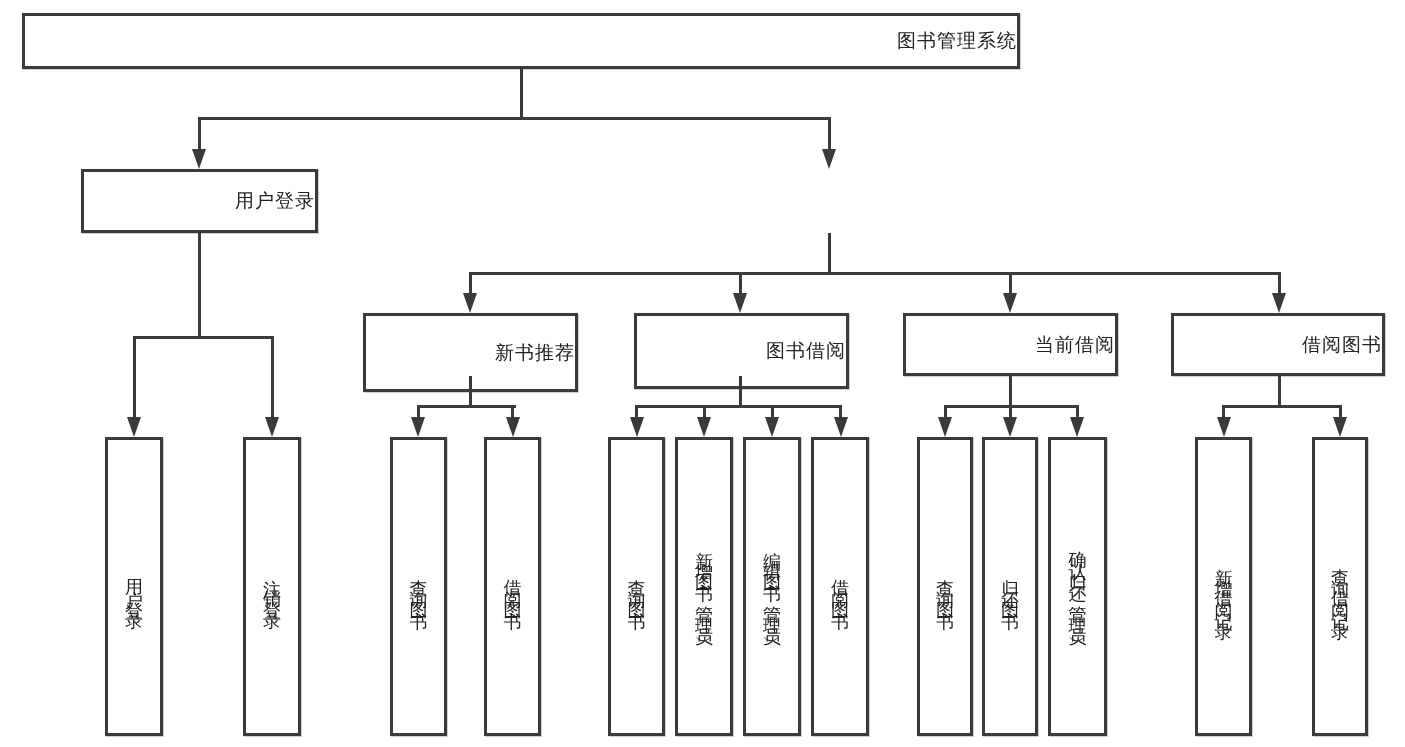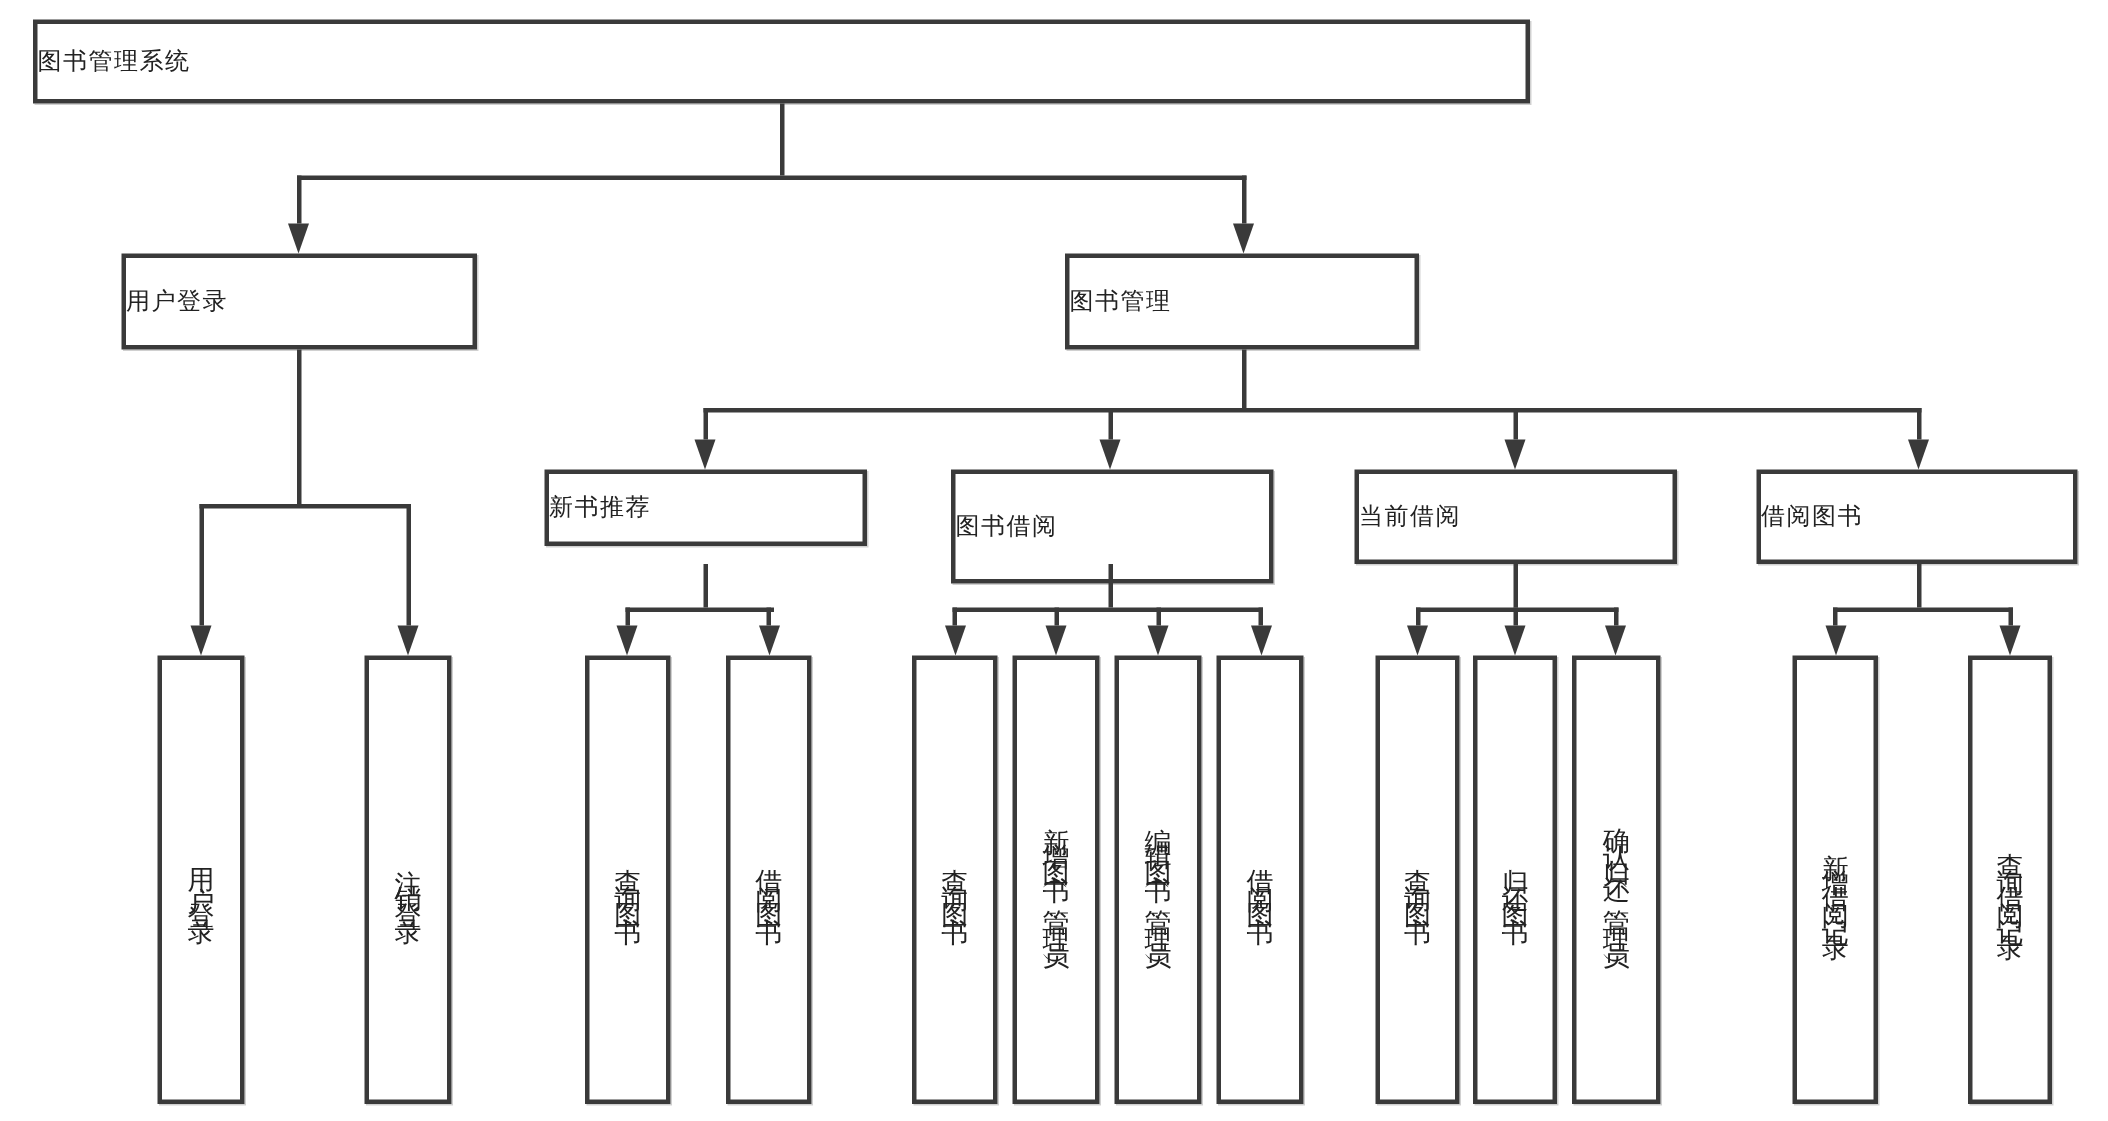--- a/index.html
+++ b/index.html
@@ -14,22 +14,22 @@
     overflow: hidden;
   }
 
   
   .box {
     position: absolute;
     background: #ffffff;
     border: 3px solid #3a3a3a;
     display: flex;
     align-items: center;
-    justify-content: flex-start;
-    font-size: 16px;
+    justify-content: flex-end;
+    font-size: 19px;
     color: #222222;
     letter-spacing: 1px;
     box-shadow: 1px 1px 0 rgba(120,120,120,0.35);
   }
 
   
   .vbox {
     position: absolute;
     top: 437px;
     height: 299px;
@@ -79,25 +79,22 @@
 <div class="canvas">
 
   <div class="box" style="left:22px; top:13px; width:998px; height:56px;">
     <span>图书管理系统</span>
   </div>
 
   <div class="box" style="left:81px; top:169px; width:237px; height:64px;">
     <span>用户登录</span>
   </div>
 
-  <div class="box" style="left:710px; top:169px; width:236px; height:64px;">
-    <span>图书管理</span>
-  </div>
-
-  <div class="box" style="left:363px; top:313px; width:215px; height:51px;">
+
+  <div class="box" style="left:363px; top:313px; width:215px; height:79px;">
     <span>新书推荐</span>
   </div>
 
   <div class="box" style="left:634px; top:313px; width:215px; height:76px;">
     <span>图书借阅</span>
   </div>
 
   <div class="box" style="left:903px; top:313px; width:215px; height:63px;">
     <span>当前借阅</span>
   </div>

